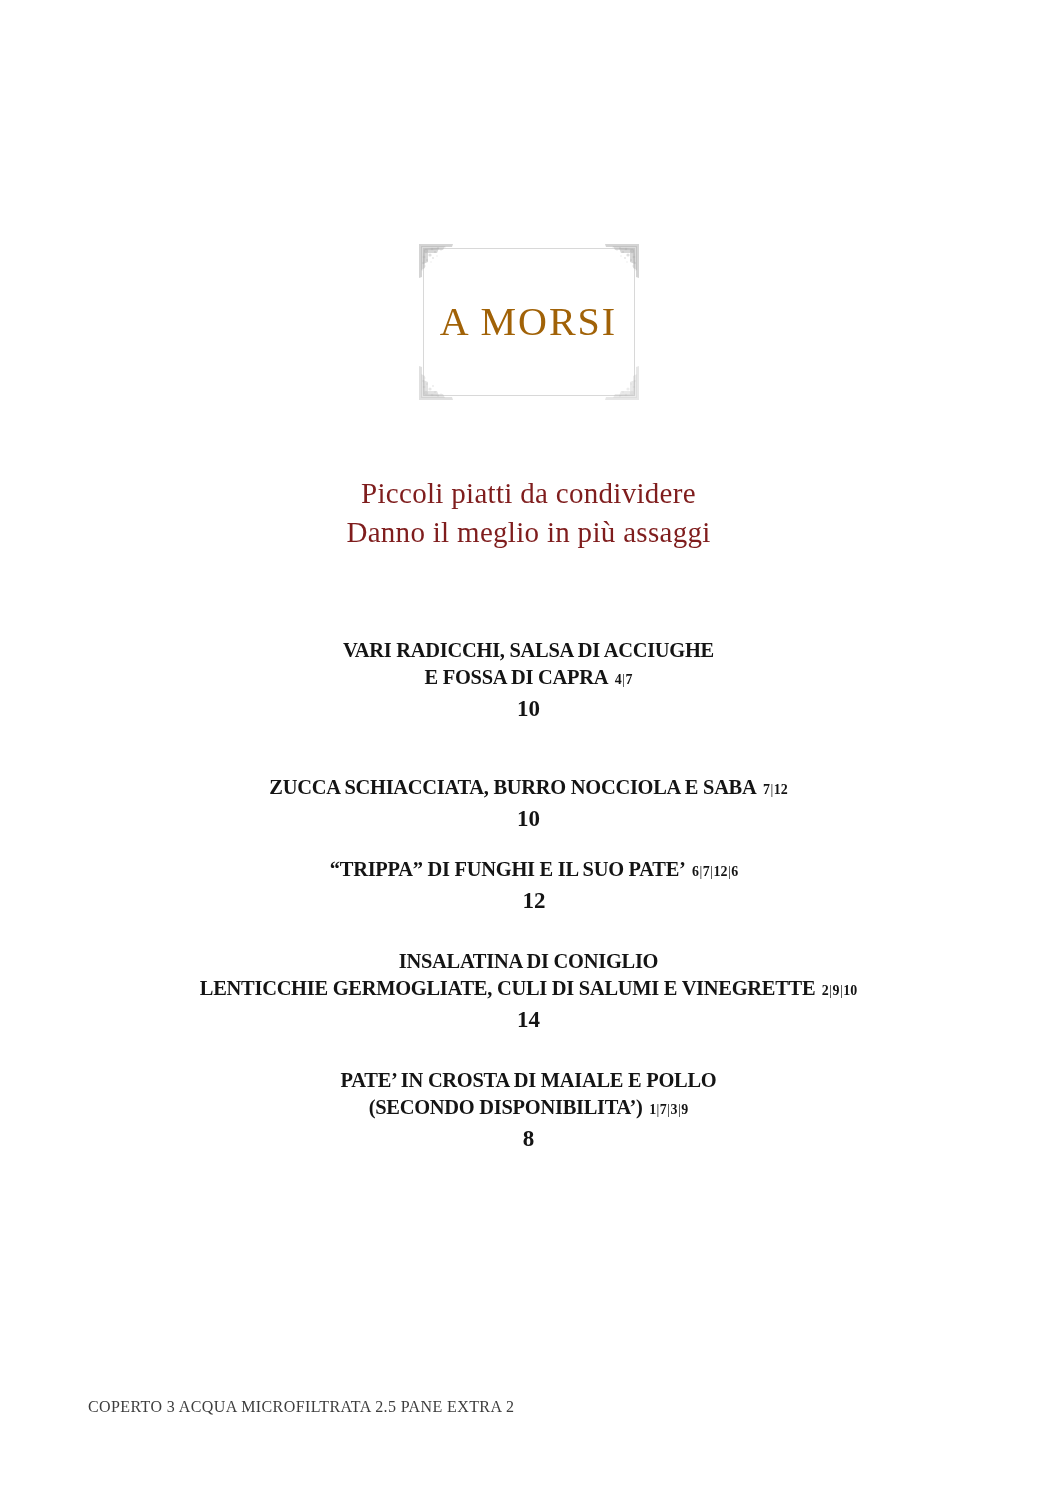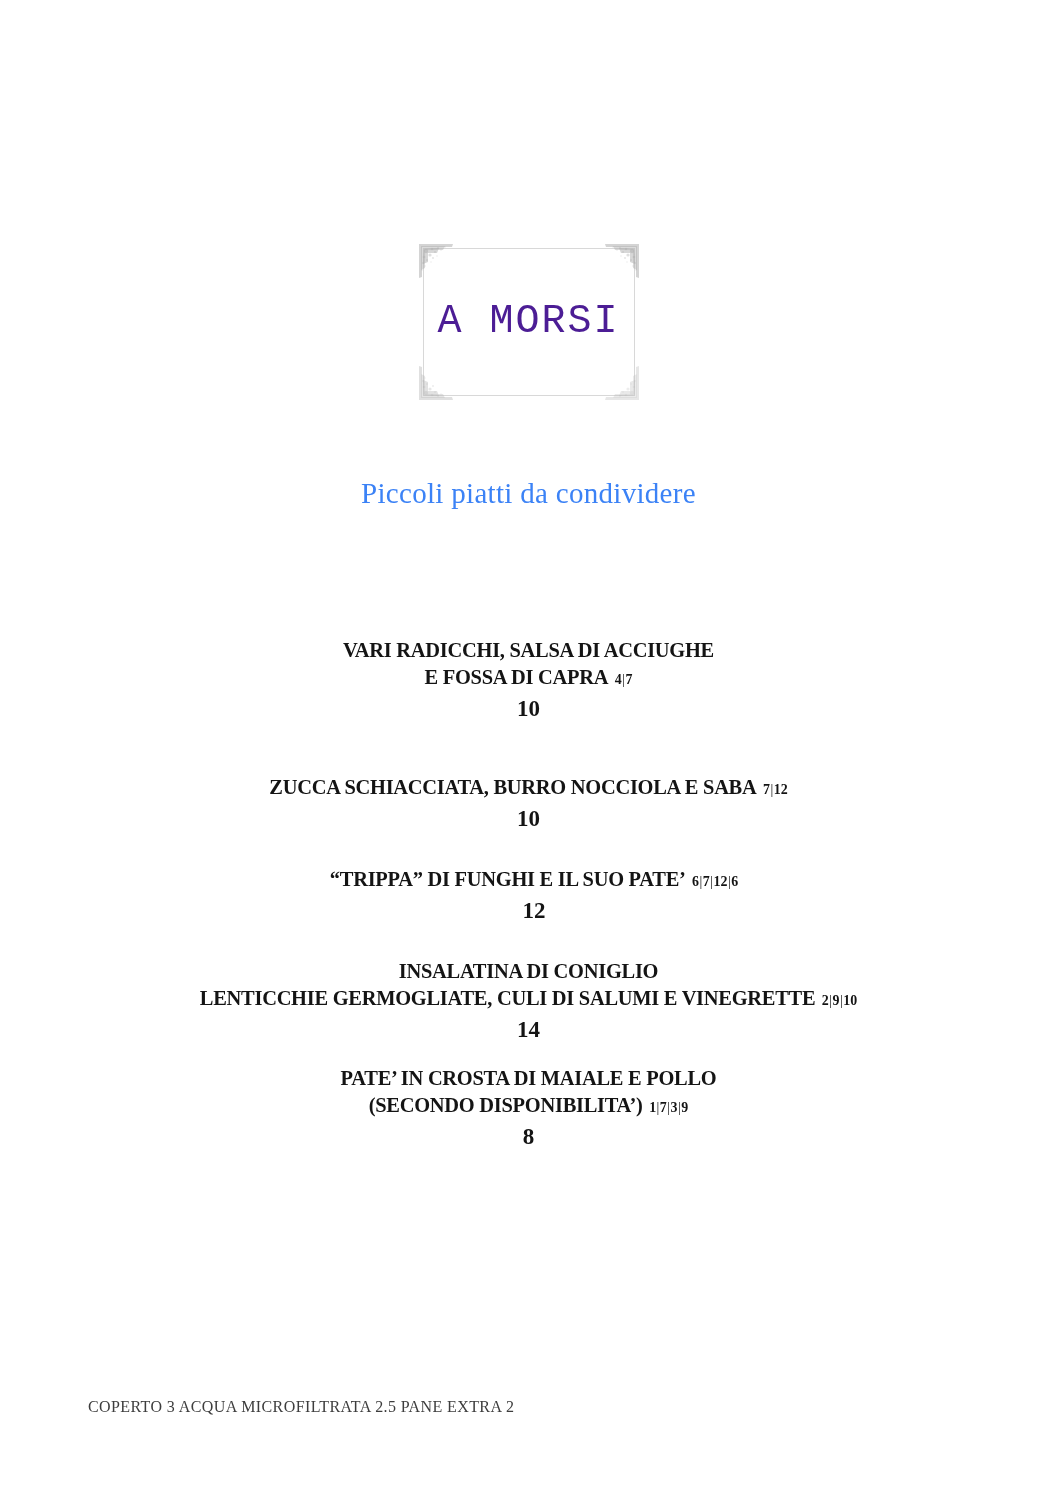--- a/index.html
+++ b/index.html
@@ -29,24 +29,24 @@
     position: relative;
     width: 212px;
     height: 148px;
     border: 1px solid #d8d8d8;
     display: flex;
     align-items: center;
     justify-content: center;
     box-sizing: border-box;
   }
   .frame-title {
-    font-family: Liberation Mono, monospace;
+    font-family: Liberation Serif, serif;
     font-size: 40px;
     letter-spacing: 2px;
-    color: #4c1d95;
+    color: #a16207;
     white-space: nowrap;
     line-height: 1;
   }
   
   .corner {
     position: absolute;
     width: 36px;
     height: 36px;
     pointer-events: none;
   }
@@ -58,21 +58,21 @@
 
   
   #subtitle {
     position: absolute;
     left: 0;
     right: 0;
     top: 474px;
     text-align: center;
     font-size: 29px;
     line-height: 39px;
-    color: #3b82f6;
+    color: #7f1d1d;
     letter-spacing: .3px;
   }
   #subtitle div { white-space: nowrap; }
 
   
   #menu {
     position: absolute;
     left: 0;
     right: 0;
     top: 636px;
@@ -106,23 +106,23 @@
     font-weight: bold;
     font-size: 23px;
     line-height: 30px;
     color: #141414;
     margin-top: 1px;
   }
 
   
   .menu-item.m0 { margin-bottom: 32px; }
   .menu-item.m1 { margin-bottom: 49px; }
-  .menu-item.m2 { margin-bottom: 31px; }
+  .menu-item.m2 { margin-bottom: 21px; }
   .menu-item.m3 { margin-bottom: 31px; padding-left: 11px; }
-  .menu-item.m4 { margin-bottom: 19px; }
+  .menu-item.m4 { margin-bottom: 31px; }
   .menu-item.m5 { margin-bottom: 0; }
 
   
   #footer {
     position: absolute;
     left: 88px;
     top: 1398px;
     font-size: 16px;
     letter-spacing: .4px;
     color: #3d3d3d;
@@ -223,20 +223,21 @@
         </g>
       </svg>
     </span>
 
     <span class="frame-title">A MORSI</span>
   </div>
 </div>
 
 <div id="subtitle">
   <div>Piccoli piatti da condividere</div>
+  <div>Danno il meglio in più assaggi</div>
 </div>
 
 <div id="menu">
     <div class="menu-item m1">
       <div class="dish-lines">
         <div class="dish-line">VARI RADICCHI, SALSA DI ACCIUGHE</div>
         <div class="dish-line">E FOSSA DI CAPRA<span class="allergens"><span>4</span><span class="sep">|</span><span>7</span></span></div>
       </div>
       <div class="price">10</div>
     </div>

